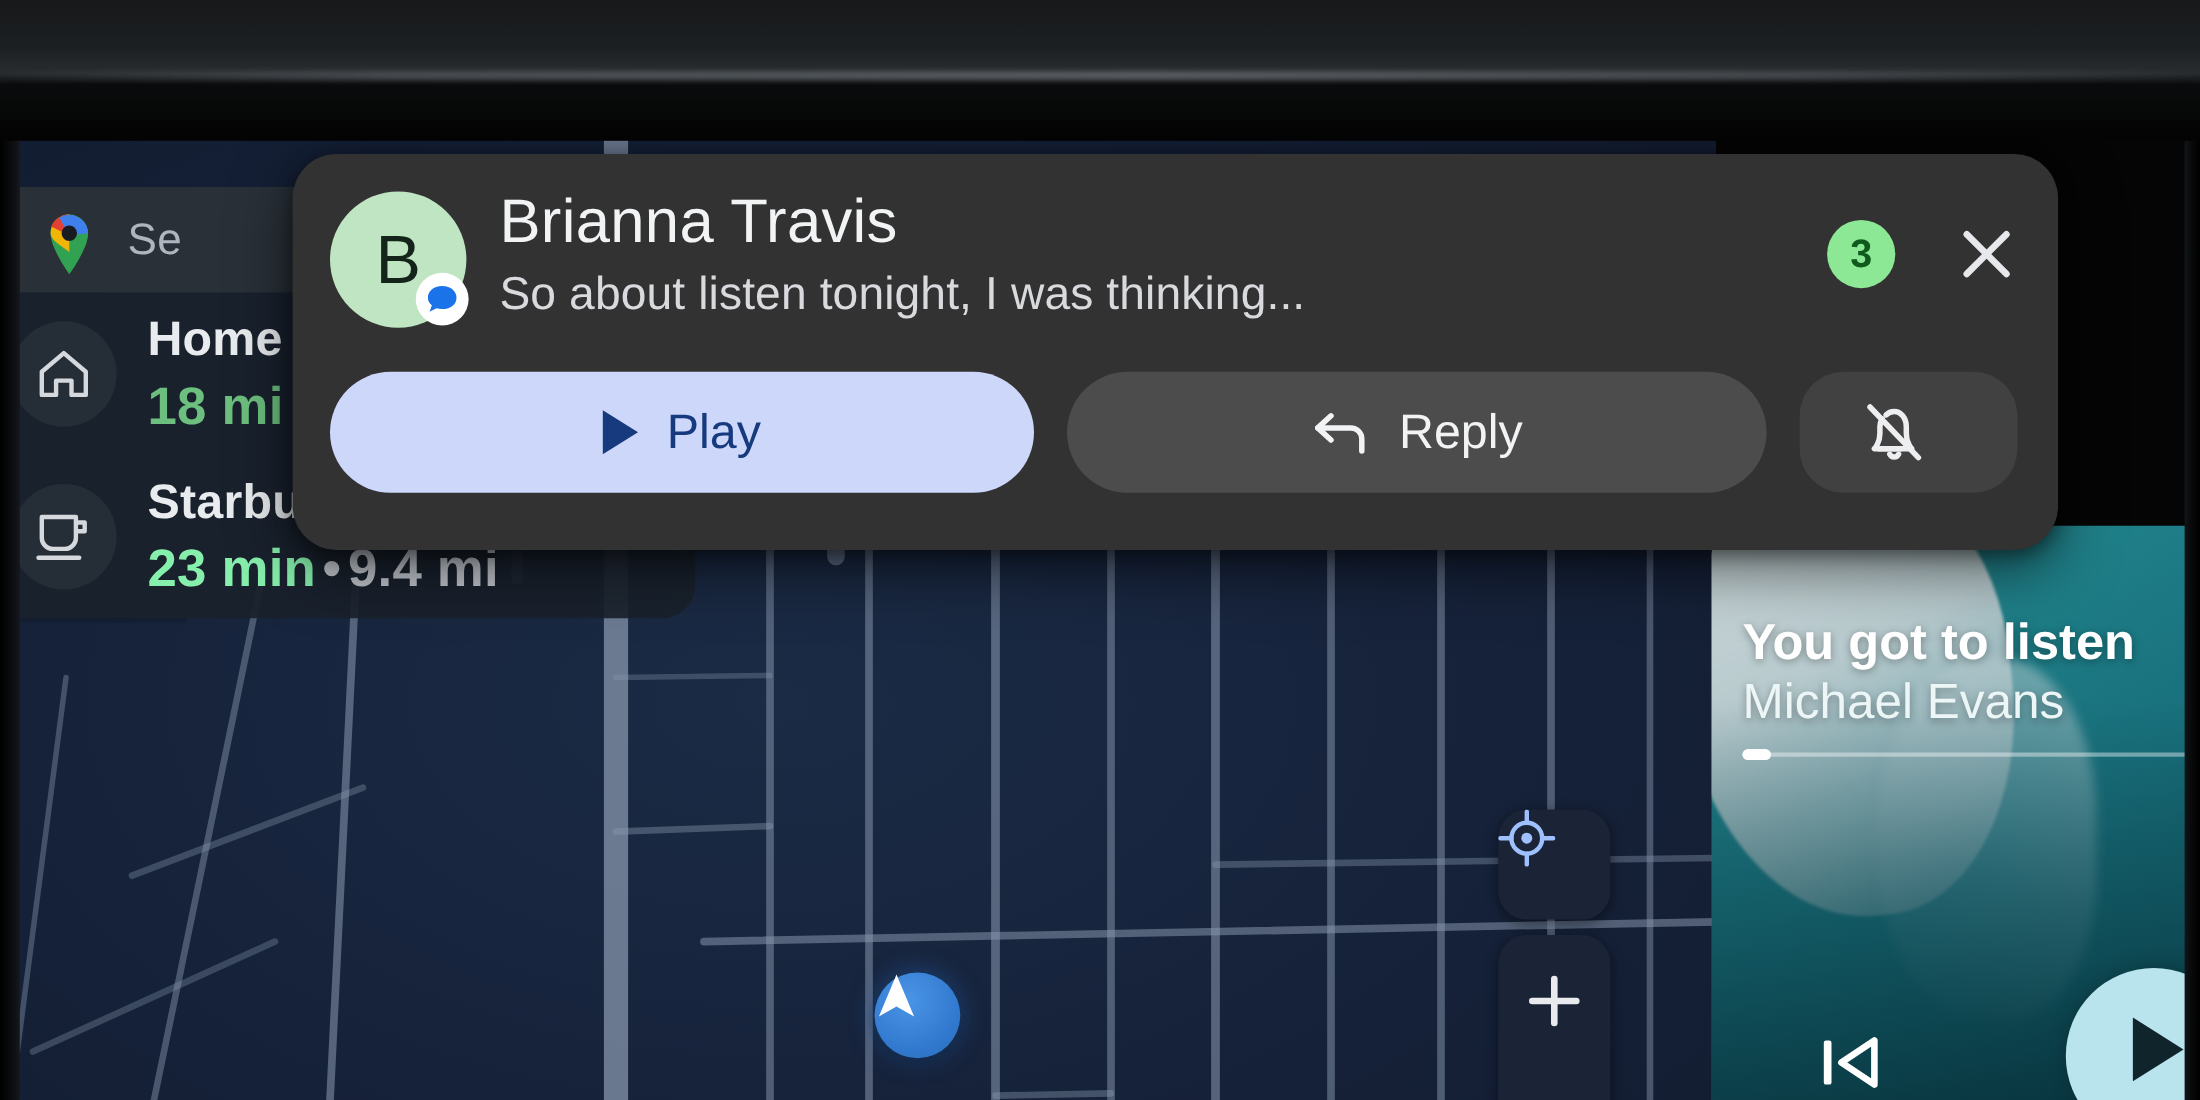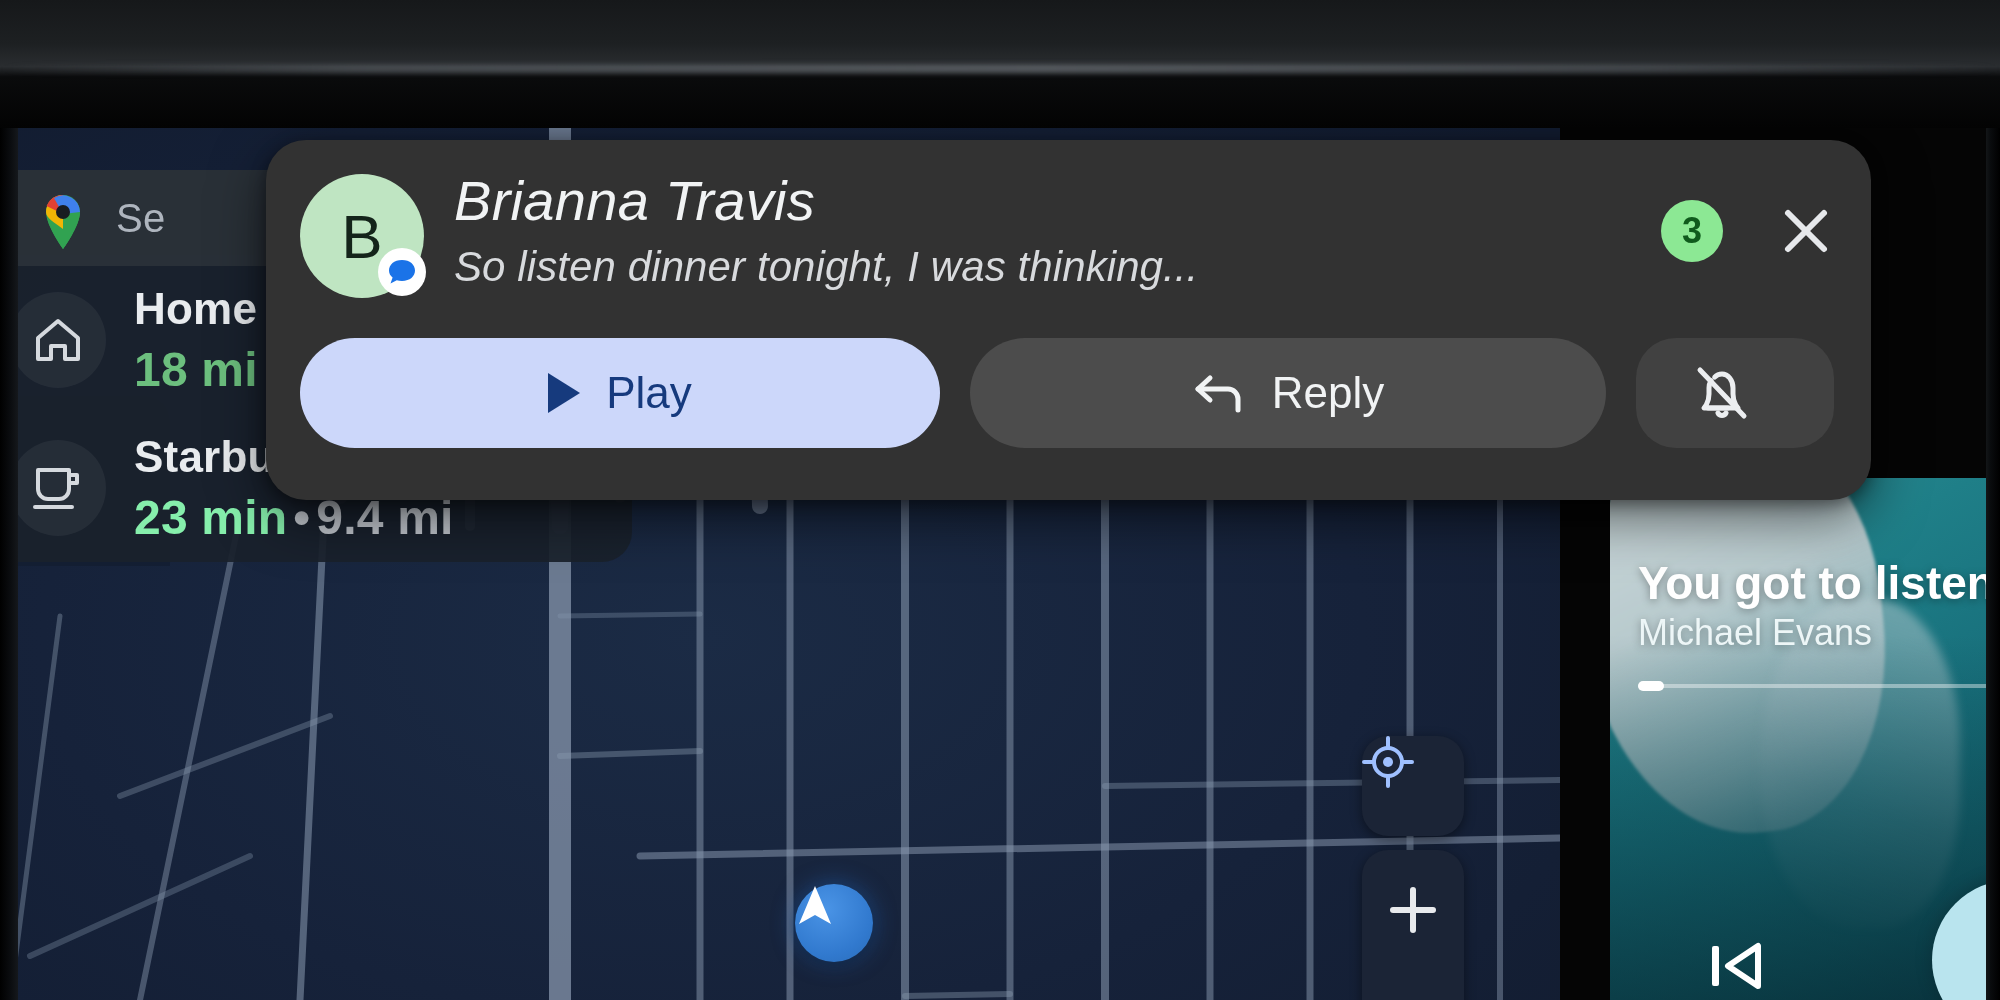--- a/index.html
+++ b/index.html
@@ -102,21 +102,21 @@
   .dest-text { display:flex; flex-direction:column; gap:8px; }
   .dest-title { font-size:44px; font-weight:700; color:#e9ecef; letter-spacing:.2px; }
   .dest-sub { font-size:48px; letter-spacing:.2px;font-weight:bold; }
   .eta-green { color:#6cbf7e; }
   .eta-amber { color:#86efac; }
   .dist-grey { color:#c3c8cf; }
   .dot-sep { color:#c3c8cf; padding:0 6px; }
 
   
   #media-panel {
-    position:absolute; right:0; top:478px; width:390px; height:522px; z-index:25;
+    position:absolute; right:0; top:478px; width:444px; height:522px; z-index:25;
     border-radius:26px 0 0 0; overflow:hidden;
     background:linear-gradient(150deg,#2f8c92 0%,#1f7f88 28%,#18707c 55%,#13616d 80%,#0f4f5c 100%);
   }
   .album-figure {
     position:absolute; left:-26px; top:-44px; width:300px; height:400px;
     background:linear-gradient(160deg, rgba(214,222,224,.96) 0%, rgba(196,208,211,.92) 42%, rgba(150,178,184,.7) 76%, rgba(110,150,160,.25) 100%);
     border-radius:46% 40% 44% 52% / 38% 44% 50% 56%;
     filter:blur(1.5px);
     transform:rotate(-6deg);
   }
@@ -130,21 +130,21 @@
     position:absolute; inset:0;
     background:linear-gradient(180deg, rgba(0,0,0,0) 30%, rgba(4,36,44,.35) 72%, rgba(3,28,36,.55) 100%);
   }
   .media-title {
     position:absolute; left:28px; top:78px; right:0;
     font-size:46px; font-weight:700; color:#fff; white-space:nowrap;
     text-shadow:0 2px 8px rgba(0,0,0,.35);
   }
   .media-artist {
     position:absolute; left:28px; top:134px;
-    font-size:36px; color:#edf6f7; white-space:nowrap;
+    font-size:45px; color:#edf6f7; white-space:nowrap;
     text-shadow:0 2px 8px rgba(0,0,0,.35);
   }
   .media-progress {
     position:absolute; left:28px; top:206px; width:420px; height:4px;
     background:rgba(255,255,255,.40); border-radius:2px;
   }
   .media-thumb {
     position:absolute; left:0px; top:-3px; width:26px; height:10px;
     background:#fff; border-radius:5px;
   }
@@ -178,21 +178,21 @@
   .avatar {
     width:124px; height:124px; border-radius:50%;
     background:#bfe5c2; display:flex; align-items:center; justify-content:center;
     font-size:62px; color:#14241a; font-weight:400;
   }
   .avatar-badge {
     position:absolute; right:-2px; bottom:2px; width:48px; height:48px;
     border-radius:50%; background:#fff;
     display:flex; align-items:center; justify-content:center;
   }
-  .hun-texts { flex:1; min-width:0; padding-top:2px;font-style:italic; }
+  .hun-texts { flex:1; min-width:0; padding-top:2px; }
   .hun-title { font-size:56px; color:#f1f3f4; font-weight:400; letter-spacing:.3px; line-height:1.12; }
   .hun-sub {
     font-size:42px; color:#d8dadd; font-weight:400; letter-spacing:.1px;
     margin-top:10px; white-space:nowrap; overflow:hidden; text-overflow:ellipsis;
   }
   .hun-right { display:flex; align-items:center; gap:52px; padding-top:32px; }
   .count-badge {
     width:62px; height:62px; border-radius:50%; background:#8ce894;
     display:flex; align-items:center; justify-content:center;
     font-size:36px; font-weight:700; color:#0f5a1c;
@@ -366,21 +366,21 @@
         <div class="avatar">B</div>
         <div class="avatar-badge">
           <svg width="34" height="34" viewBox="0 0 34 34">
             <path d="M17 5 C25 5 30 9.8 30 15.6 C30 21.4 25 26 17 26 C15 26 13.3 25.8 11.8 25.3 L5.5 28.5 L7.6 22.6 C5.3 20.8 4 18.4 4 15.6 C4 9.8 9 5 17 5 Z" fill="#1A73E8"></path>
           </svg>
         </div>
       </div>
 
       <div class="hun-texts">
         <div class="hun-title">Brianna Travis</div>
-        <div class="hun-sub">So listen dinner tonight, I was thinking...</div>
+        <div class="hun-sub">So about listen tonight, I was thinking...</div>
       </div>
 
       <div class="hun-right">
         <div class="count-badge">3</div>
         <div class="close-btn">
           <svg width="50" height="50" viewBox="0 0 50 50">
             <line x1="7" y1="7" x2="43" y2="43" stroke="#e6e8eb" stroke-width="6" stroke-linecap="round"></line>
             <line x1="43" y1="7" x2="7" y2="43" stroke="#e6e8eb" stroke-width="6" stroke-linecap="round"></line>
           </svg>
         </div>

